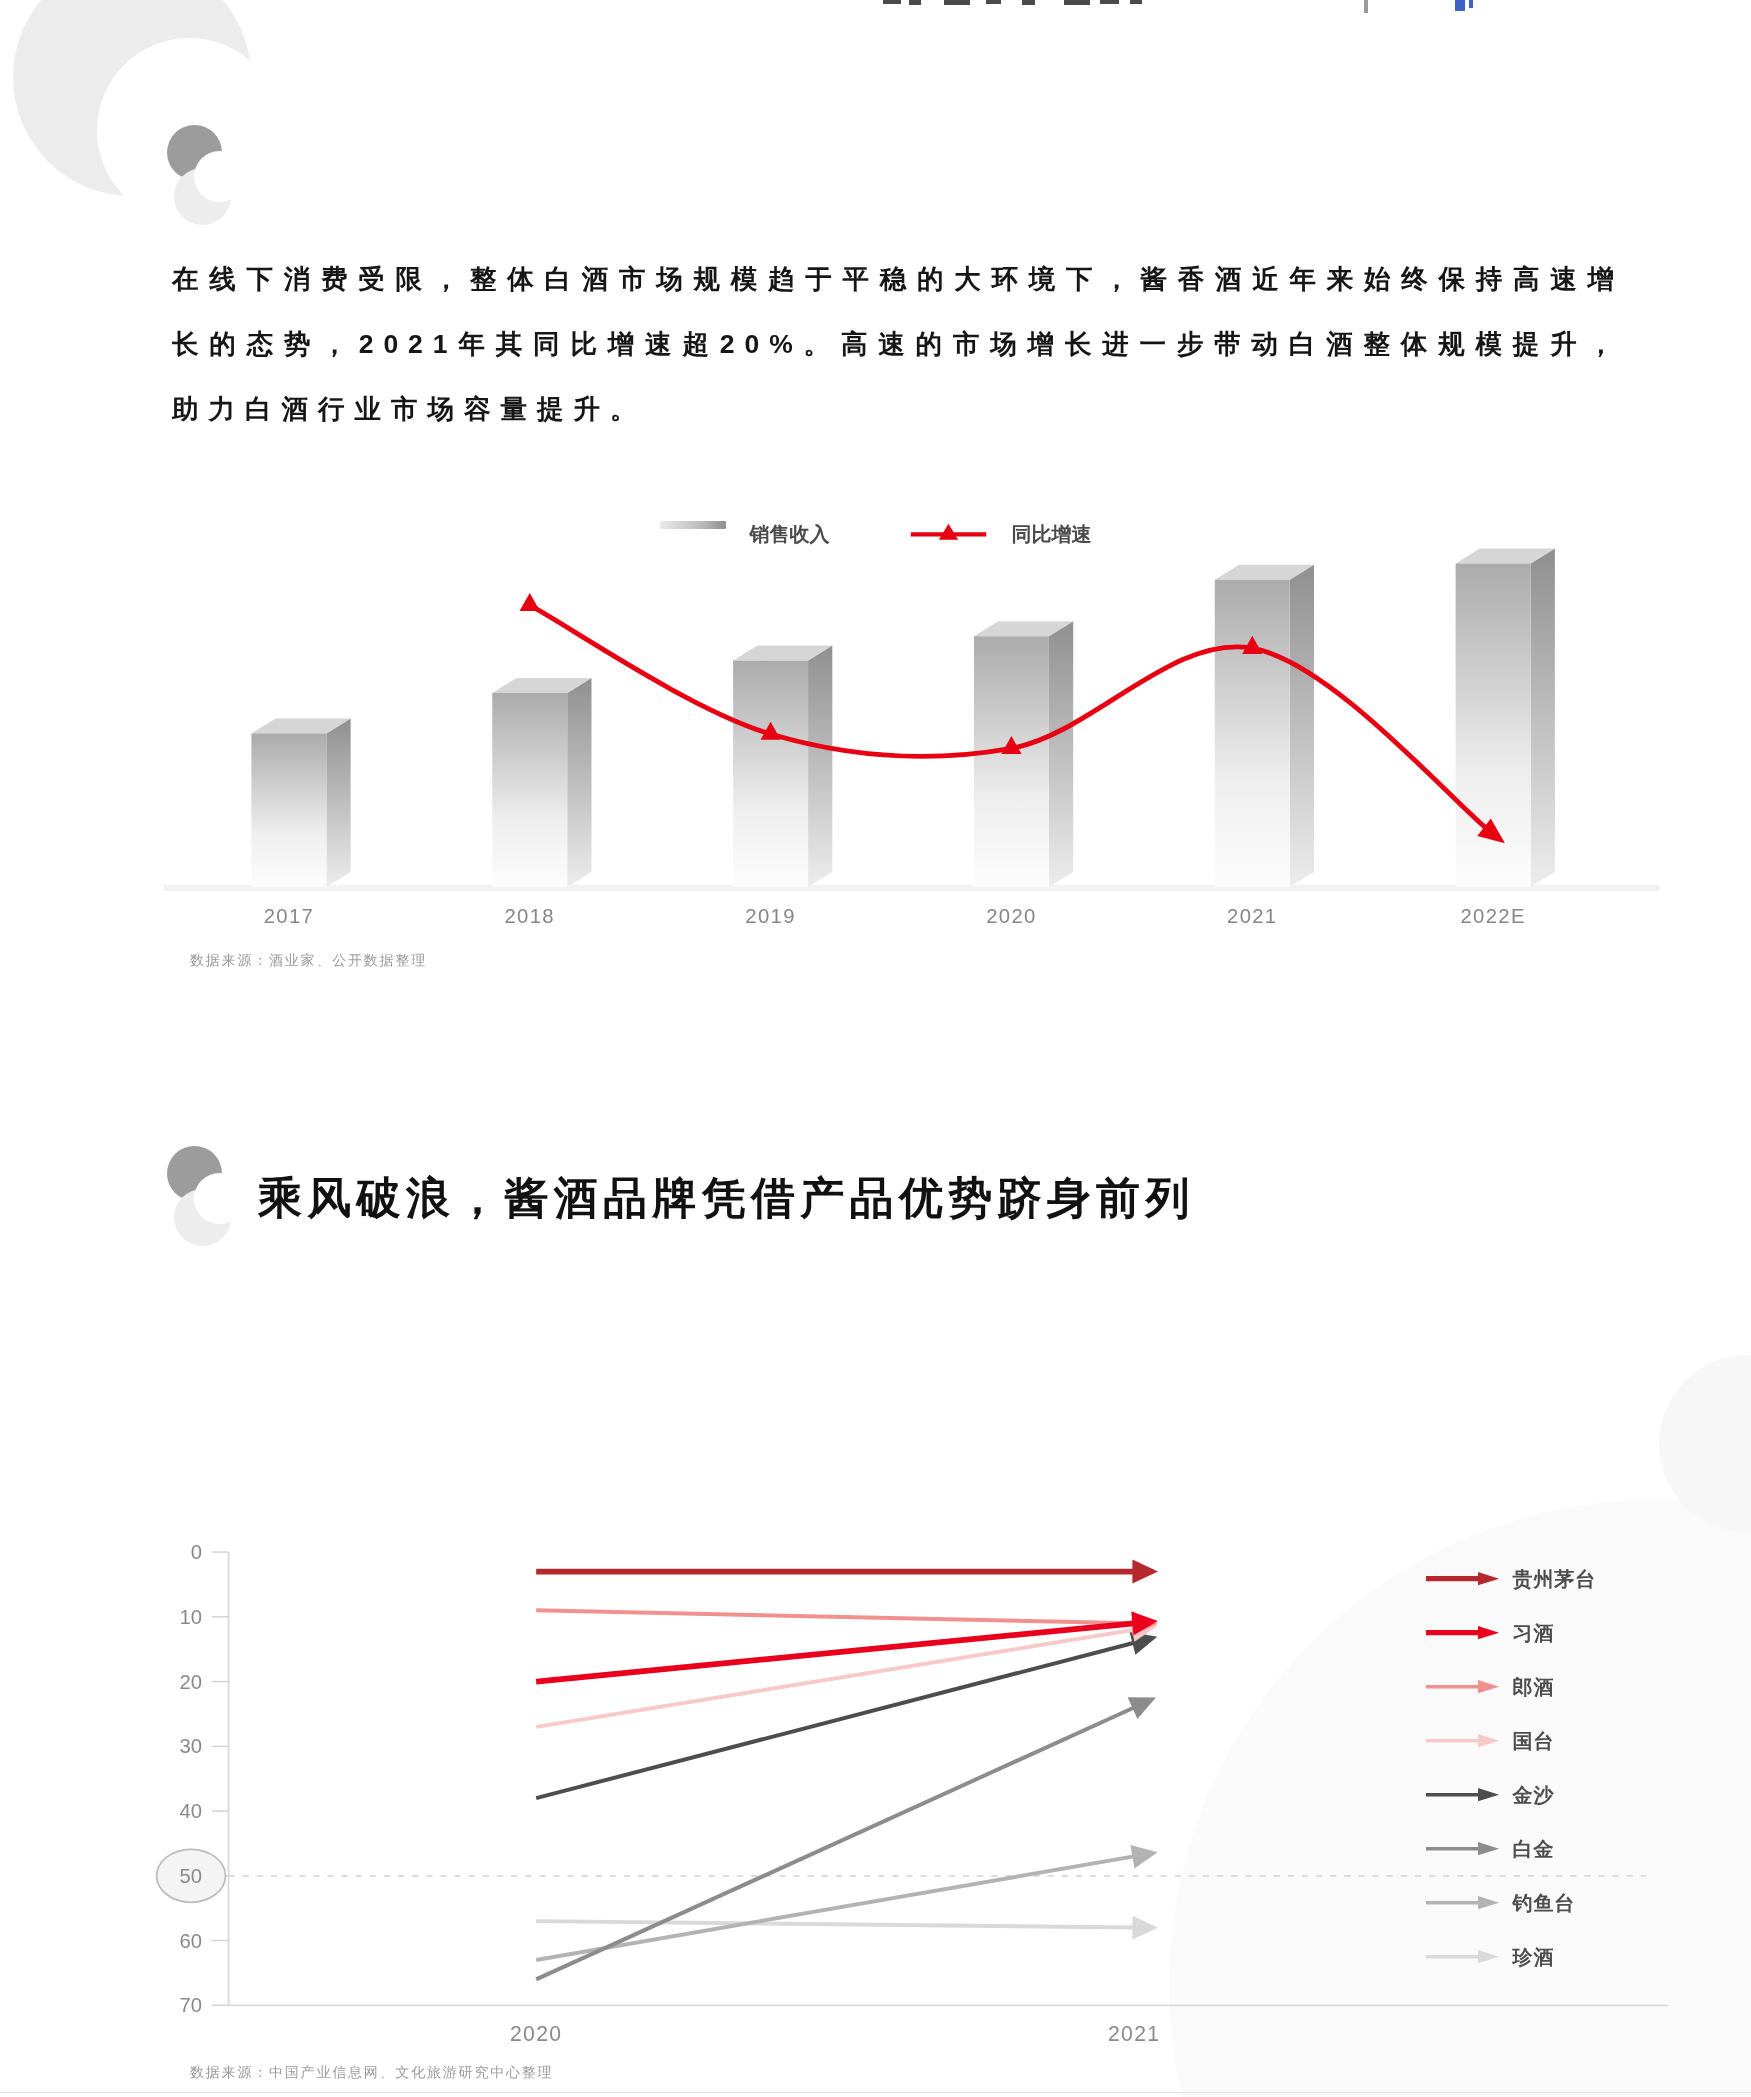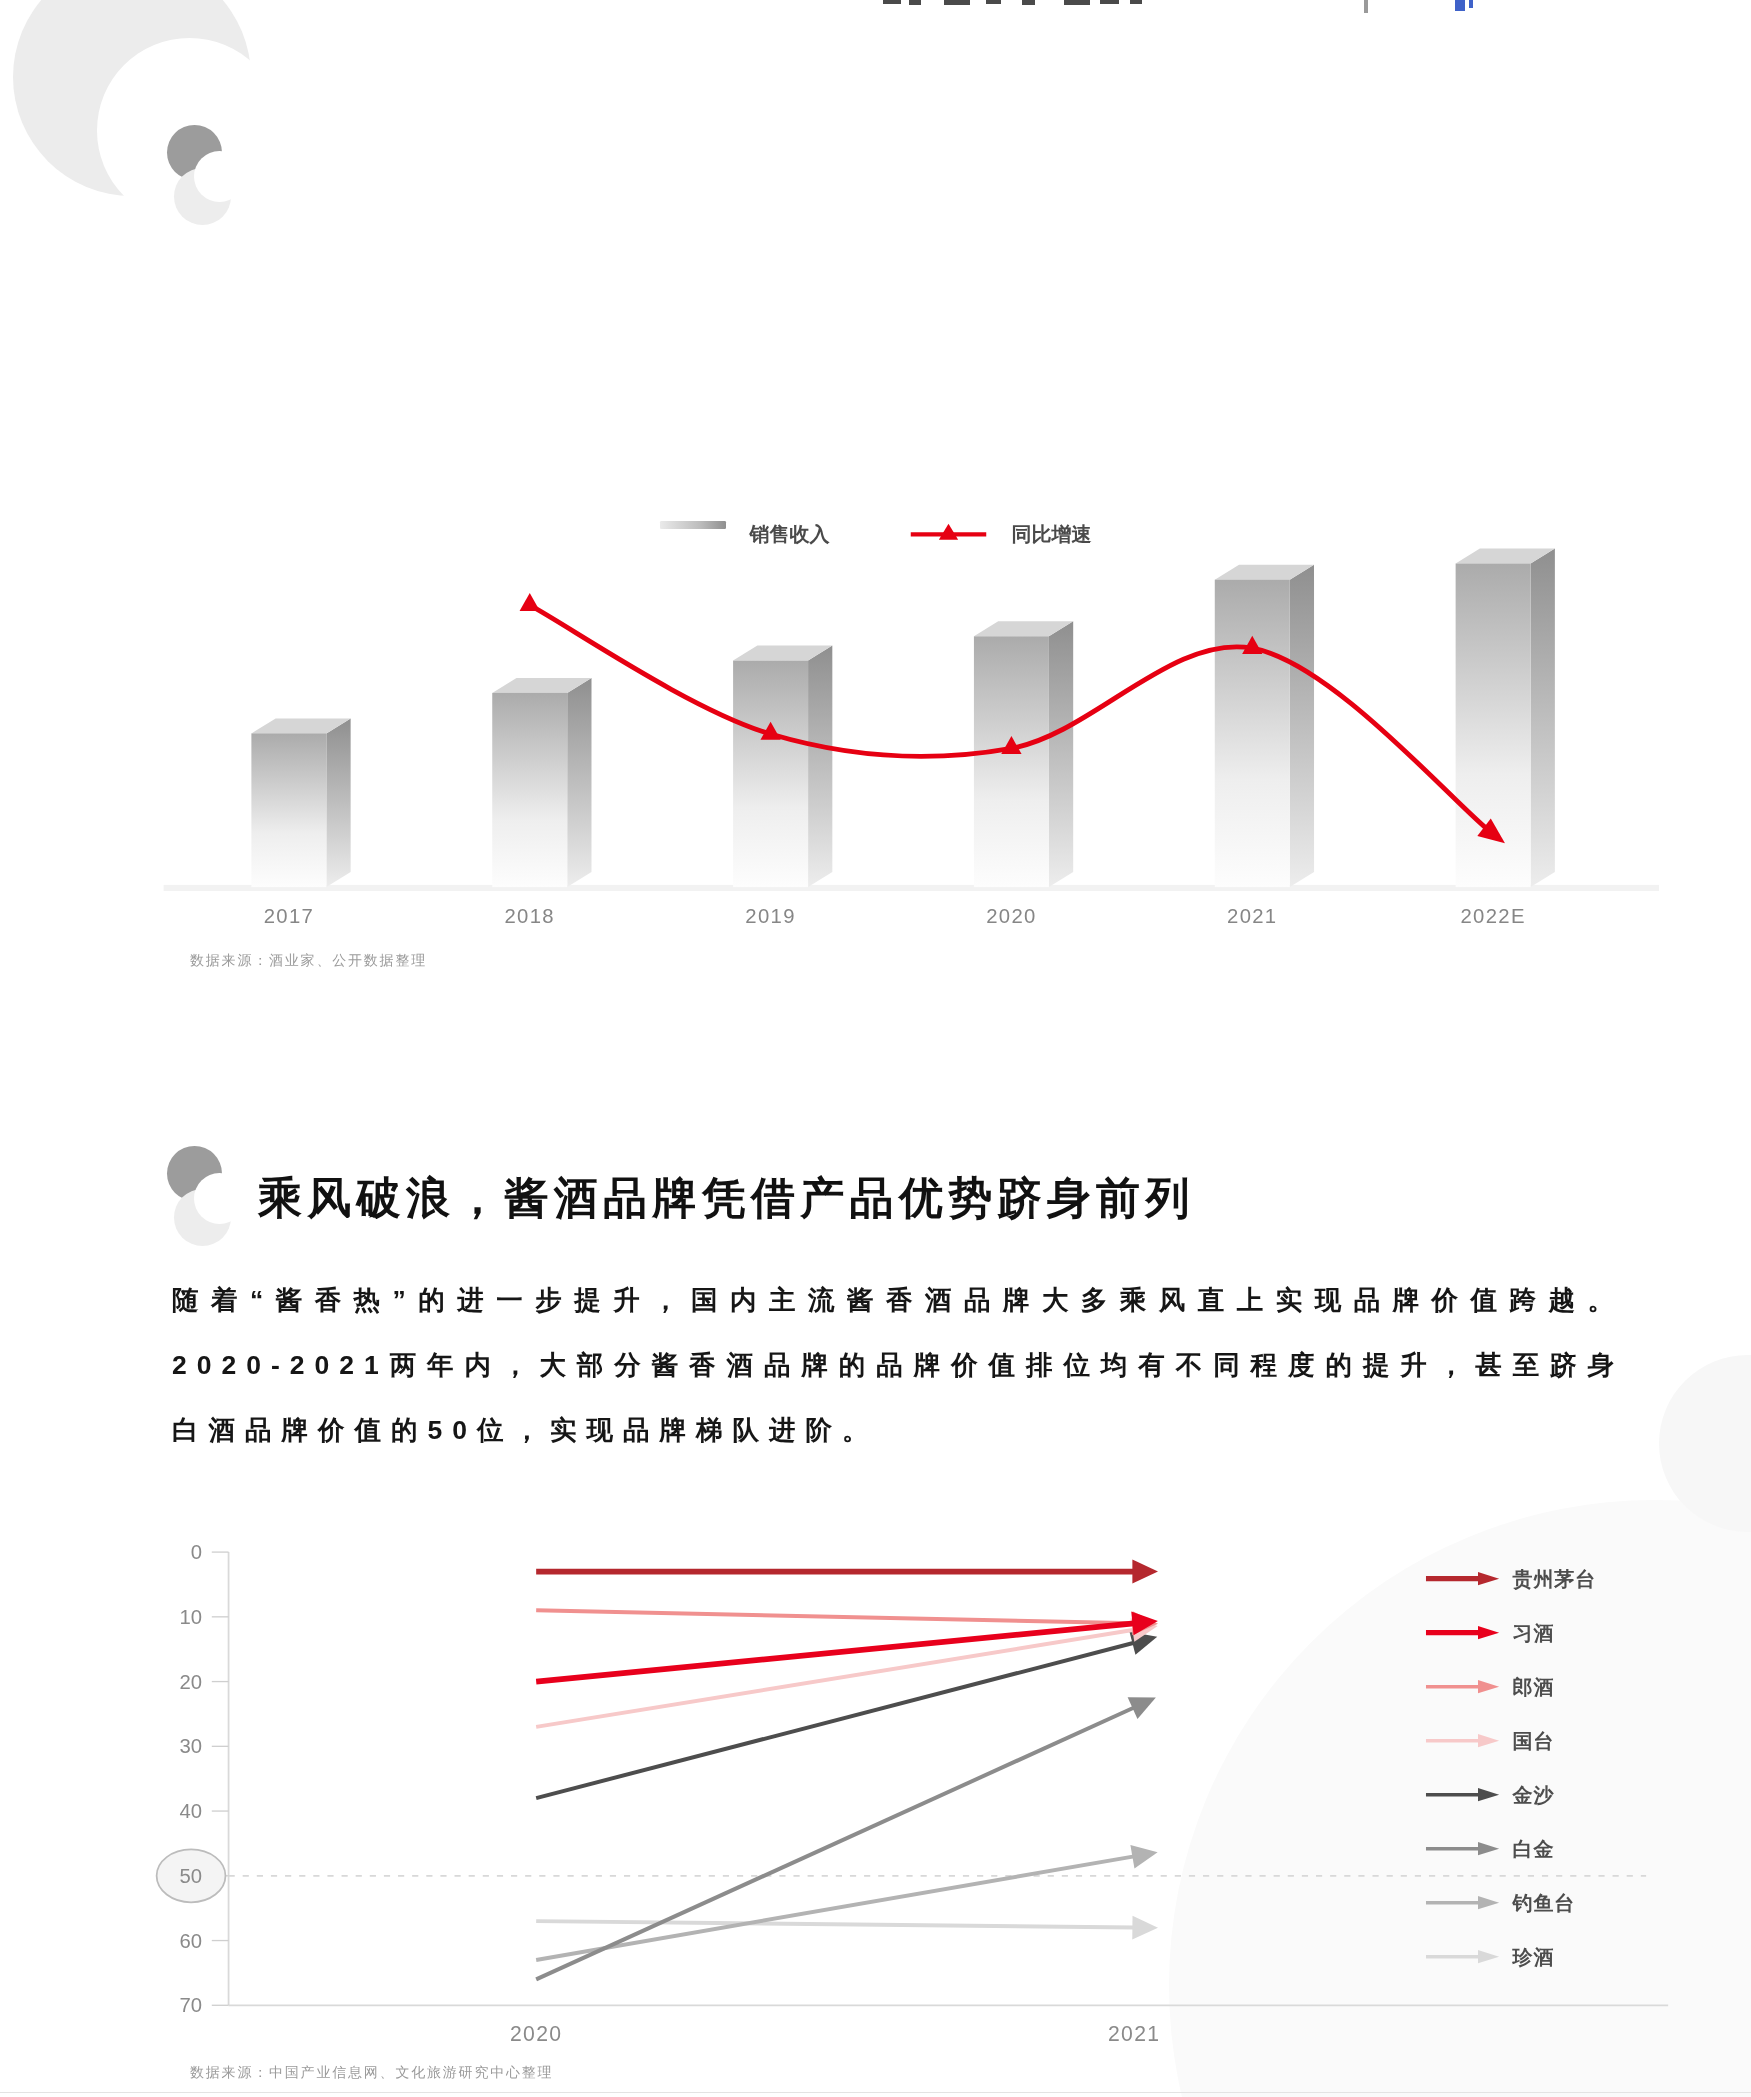--- a/index.html
+++ b/index.html
@@ -60,20 +60,21 @@
     <div class="frag" style="left:1130px;width:11.5px;height:3.5px"></div>
     <div class="frag gray" style="left:1364px;width:4.4px;height:13.2px"></div>
     <div class="frag blue" style="left:1455px;width:9.7px;height:10.6px"></div>
     <div class="frag blue" style="left:1469px;width:3.5px;height:8px"></div>
   </div>
 
   <div class="circle bullet-dark" style="left:167px;top:125px;width:55px;height:55px"></div>
   <div class="circle bullet-halo" style="left:174px;top:168px;width:57px;height:57px"></div>
   <div class="circle bullet-white" style="left:194px;top:151px;width:51px;height:51px"></div>
 
+  <p class="para" style="top:220px">在线下消费受限，整体白酒市场规模趋于平稳的大环境下，酱香酒近年来始终保持高速增长的态势，2021年其同比增速超20%。高速的市场增长进一步带动白酒整体规模提升，助力白酒行业市场容量提升。</p>
 
 
   <div class="legend1">
     <span class="bar-swatch"></span>
     <span>销售收入</span>
     <span class="gap"></span>
     <svg width="79" height="25" viewBox="0 0 180 56">
       <line x1="4" y1="30" x2="176" y2="30" stroke="#e60012" stroke-width="10"></line>
       <polygon points="90,6 68,42 112,42" fill="#e60012"></polygon>
     </svg>
@@ -127,21 +128,20 @@
       </svg>
   </div>
 
   <div class="source" style="top:952px">数据来源：酒业家、公开数据整理</div>
 
   <div class="circle bullet-dark" style="left:167px;top:1146px;width:55px;height:55px"></div>
   <div class="circle bullet-halo" style="left:174px;top:1189px;width:57px;height:57px"></div>
   <div class="circle bullet-white" style="left:194px;top:1173px;width:51px;height:51px"></div>
   <h1 class="section-title" style="top:1140px">乘风破浪，酱酒品牌凭借产品优势跻身前列</h1>
 
-  <p class="para" style="top:1241px">随着“酱香热”的进一步提升，国内主流酱香酒品牌大多乘风直上实现品牌价值跨越。2020-2021两年内，大部分酱香酒品牌的品牌价值排位均有不同程度的提升，甚至跻身白酒品牌价值的50位，实现品牌梯队进阶。</p>
 
 
   <div class="chart-box" style="top:1514px">
     <svg id="chart2-svg" width="1527" height="574" viewBox="0 0 3460 1300">
         <line x1="178" y1="819.5" x2="3390" y2="819.5" stroke="#d8d8d8" stroke-width="4" stroke-dasharray="14 18"></line>
         <line x1="178" y1="86" x2="178" y2="1112.9" stroke="#d9d9d9" stroke-width="4"></line>
         <line x1="178" y1="1112.9" x2="3440" y2="1112.9" stroke="#d9d9d9" stroke-width="4"></line>
         <line x1="140" y1="86" x2="178" y2="86" stroke="#cfcfcf" stroke-width="3"></line>
         <text x="118" y="102" text-anchor="end" font-size="46" fill="#8a8a8a">0</text>
         <line x1="140" y1="232.7" x2="178" y2="232.7" stroke="#cfcfcf" stroke-width="3"></line>

